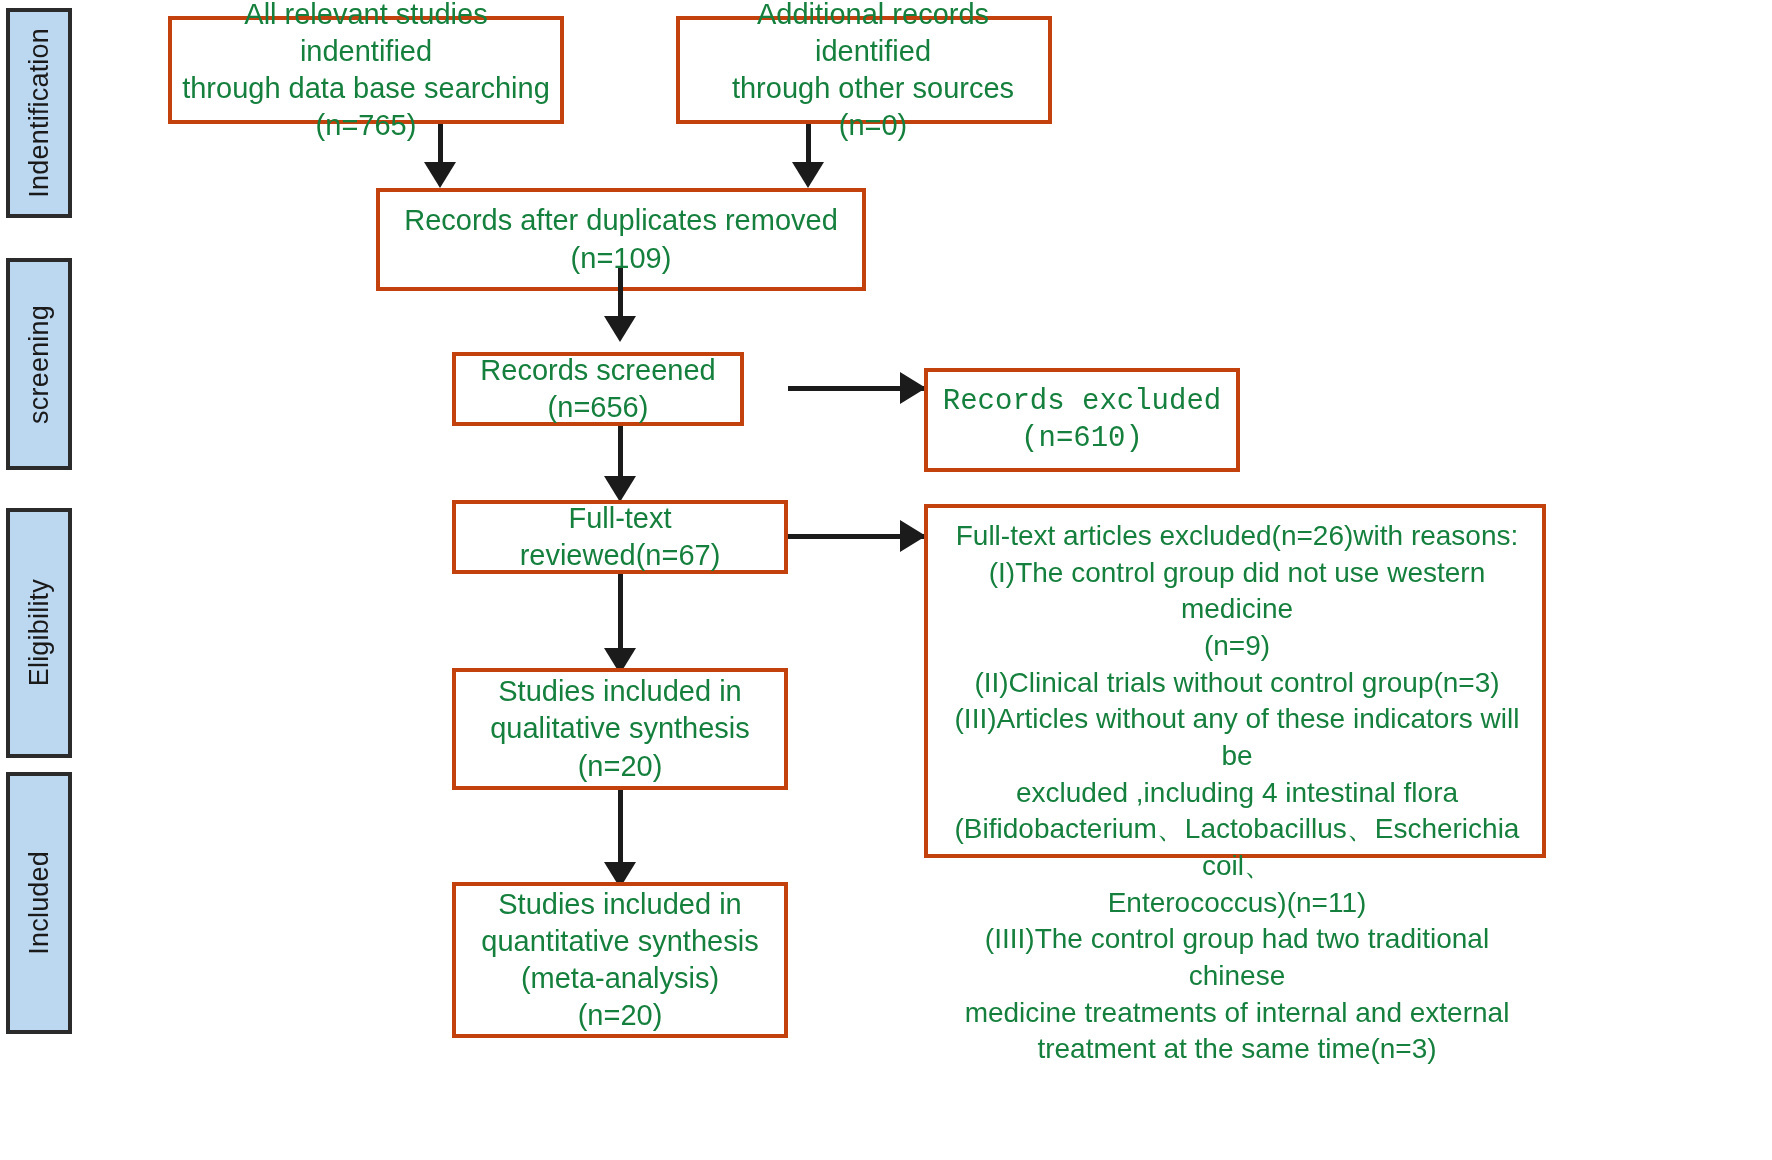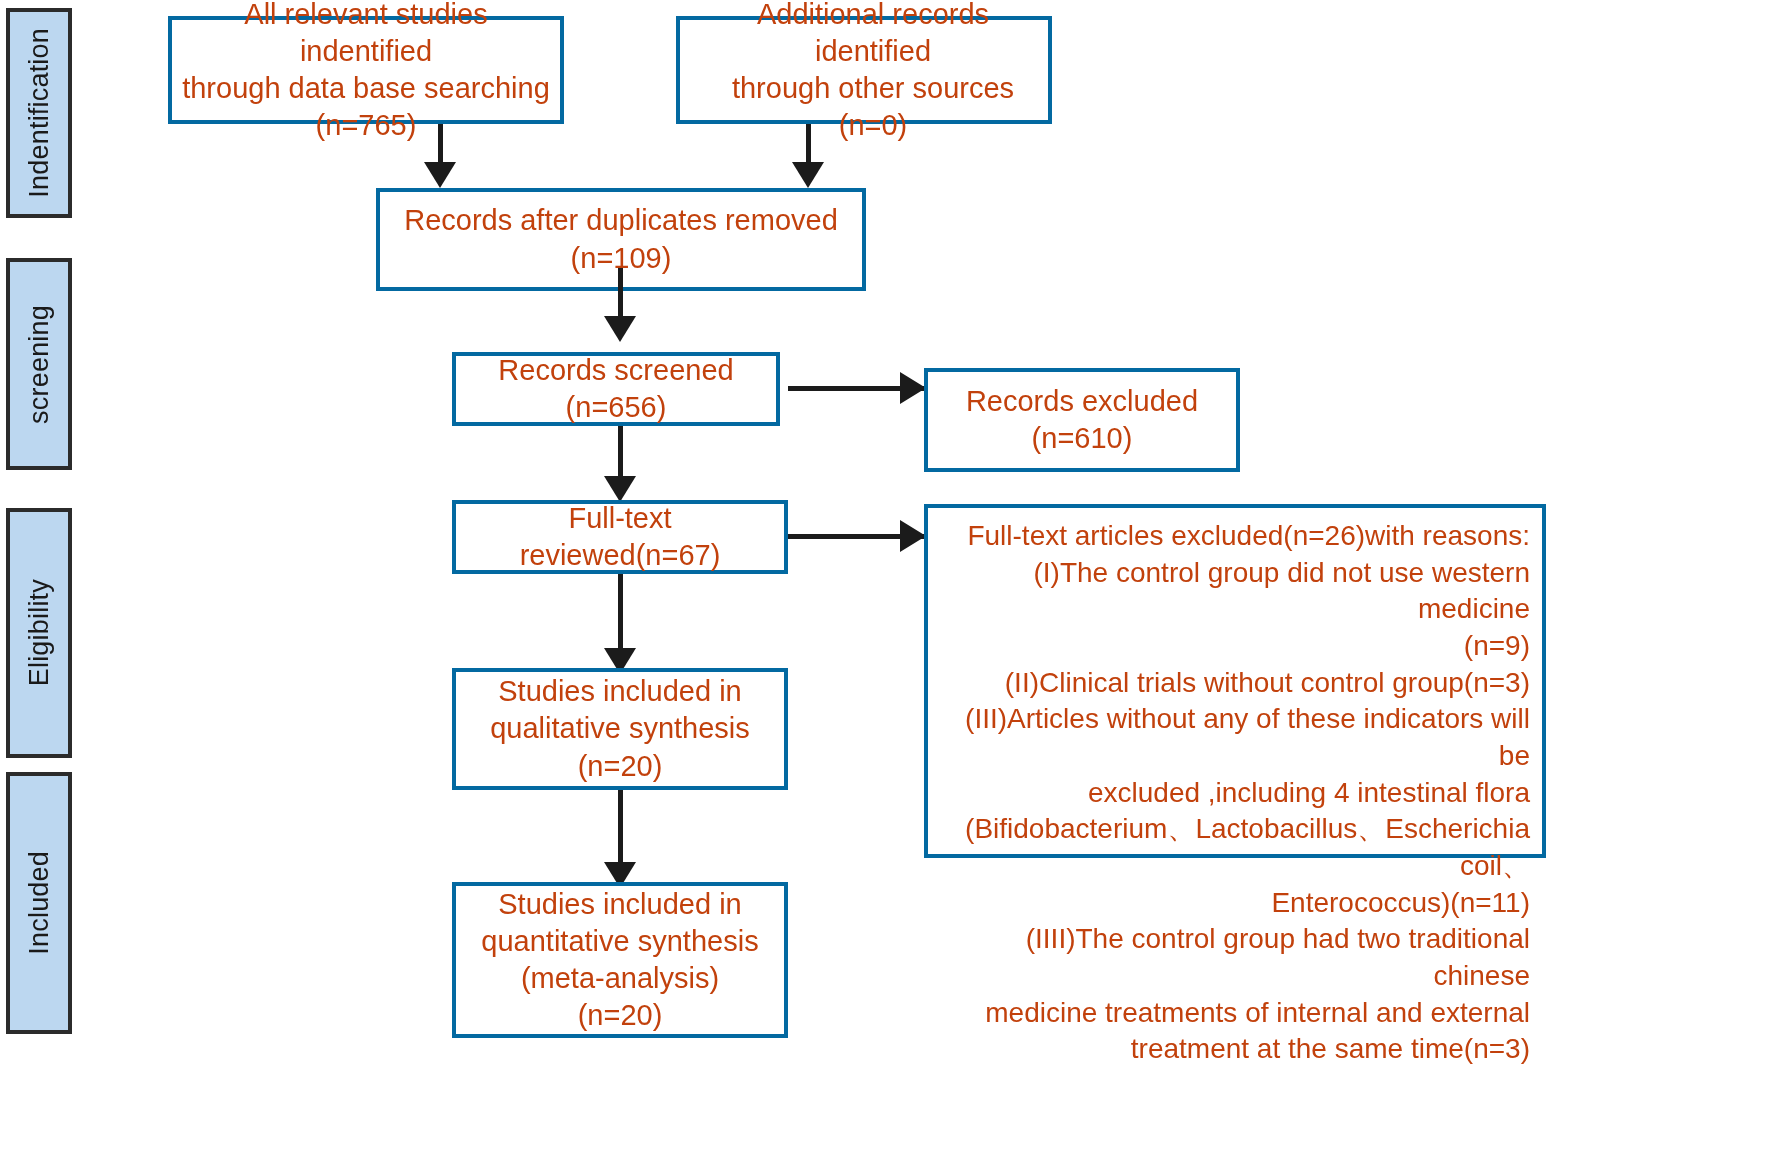--- a/index.html
+++ b/index.html
@@ -36,39 +36,39 @@
     letter-spacing: 0.2px;
     color: #1a1a1a;
     white-space: nowrap;
     line-height: 1;
   }
 
   
   .node {
     position: absolute;
     background: #ffffff;
-    border: 4px solid #0369a1;
+    border: 4px solid #c2410c;
     box-sizing: border-box;
     display: flex;
     align-items: center;
     justify-content: center;
     text-align: center;
     font-size: 29px;
     line-height: 1.28;
-    color: #c2410c;
+    color: #15803d;
     padding: 4px 10px;
   }
   .node .node-text {
     white-space: pre-line;
     display: block;
   }
   .node.left-align {
     align-items: flex-start;
     justify-content: flex-start;
-    text-align: right;
+    text-align: center;
     padding: 10px 12px 10px 16px;
   }
   .node.left-align .node-text {
     font-size: 28px;
     line-height: 1.31;
   }
 
   
   .v-line {
     position: absolute;
@@ -137,29 +137,29 @@
   <div class="arrow-down" style="left:792px; top:162px;"></div>
 
   <div class="node" style="left:376px; top:188px; width:490px; height:103px;">
     <span class="node-text">Records after duplicates removed
 (n=109)</span>
   </div>
 
   <div class="v-line" style="left:618px; top:268px; height:58px;"></div>
   <div class="arrow-down" style="left:604px; top:316px;"></div>
 
-  <div class="node" style="left:452px; top:352px; width:328px; height:74px;">
+  <div class="node" style="left:452px; top:352px; width:292px; height:74px;">
     <span class="node-text">Records screened
 (n=656)</span>
   </div>
 
   <div class="h-line" style="left:788px; top:386px; width:136px;"></div>
   <div class="arrow-right" style="left:900px; top:372px;"></div>
 
-  <div class="node" style="left:924px; top:368px; width:316px; height:104px;">
+  <div class="node" style="left:924px; top:368px; width:316px; height:104px;font-family:Liberation Mono, monospace;">
     <span class="node-text">Records excluded
 (n=610)</span>
   </div>
 
   <div class="v-line" style="left:618px; top:426px; height:60px;"></div>
   <div class="arrow-down" style="left:604px; top:476px;"></div>
 
   <div class="node" style="left:452px; top:500px; width:336px; height:74px;">
     <span class="node-text">Full-text reviewed(n=67)</span>
   </div>

